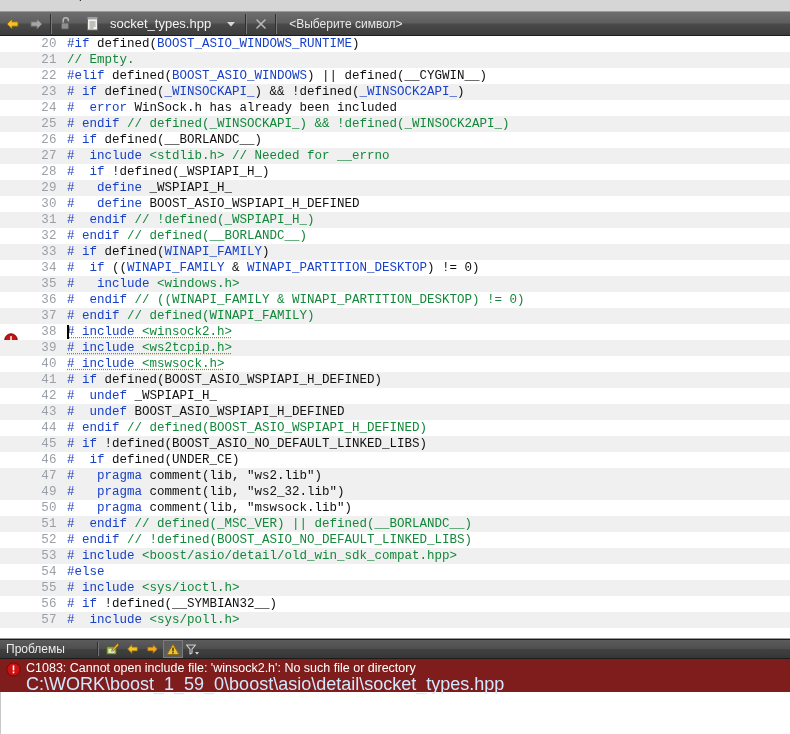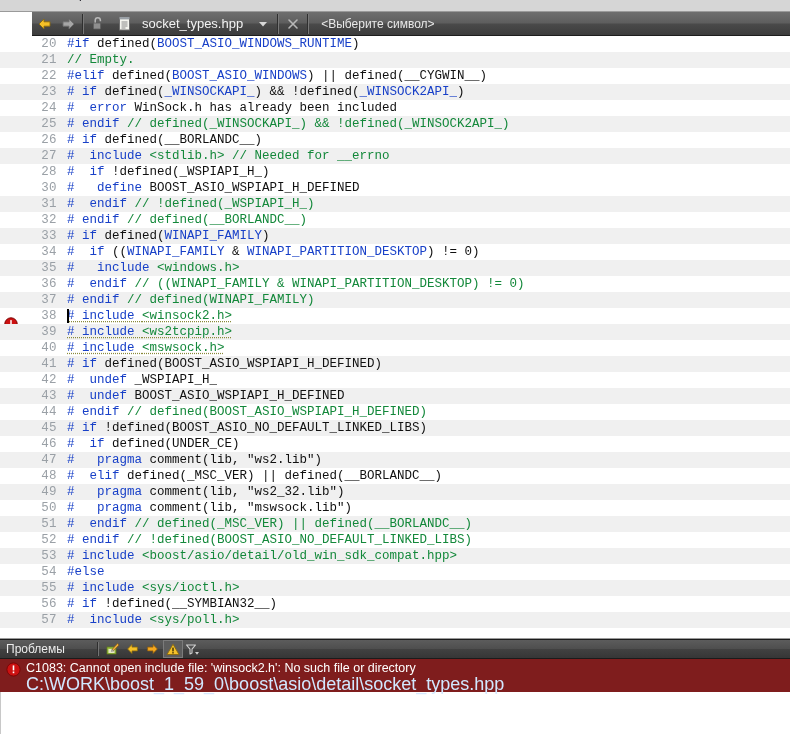--- a/index.html
+++ b/index.html
@@ -40,21 +40,20 @@
 
   
   .navbar {
     height: 24px;
     background: linear-gradient(to bottom, #6e6e6e 0%, #5e5e5e 48%, #4a4a4a 52%, #3c3c3c 100%);
     border-bottom: 1px solid #1d1d1d;
     display: flex;
     align-items: center;
     box-sizing: border-box;
     position: relative;
-    margin-left: 32px;
   }
   .nav-btn {
     width: 24px;
     height: 24px;
     display: flex;
     align-items: center;
     justify-content: center;
     flex: 0 0 auto;
   }
   .nav-sep {
@@ -330,20 +329,25 @@
     <div class="code-row alt">
       <div class="gutter-mark"></div>
       <div class="lineno">27</div>
       <div class="codetext"><span class="k">#  include </span><span class="c">&lt;stdlib.h&gt;</span><span class="n"> </span><span class="c">// Needed for __errno</span></div>
     </div>
     <div class="code-row plain">
       <div class="gutter-mark"></div>
       <div class="lineno">28</div>
       <div class="codetext"><span class="k">#  if </span><span class="n">!defined(_WSPIAPI_H_)</span></div>
     </div>
+    <div class="code-row alt">
+      <div class="gutter-mark"></div>
+      <div class="lineno">29</div>
+      <div class="codetext"><span class="k">#   define </span><span class="n">_WSPIAPI_H_</span></div>
+    </div>
     <div class="code-row plain">
       <div class="gutter-mark"></div>
       <div class="lineno">30</div>
       <div class="codetext"><span class="k">#   define </span><span class="n">BOOST_ASIO_WSPIAPI_H_DEFINED</span></div>
     </div>
     <div class="code-row alt">
       <div class="gutter-mark"></div>
       <div class="lineno">31</div>
       <div class="codetext"><span class="k">#  endif </span><span class="c">// !defined(_WSPIAPI_H_)</span></div>
     </div>
@@ -426,25 +430,20 @@
     <div class="code-row plain">
       <div class="gutter-mark"></div>
       <div class="lineno">46</div>
       <div class="codetext"><span class="k">#  if </span><span class="n">defined(UNDER_CE)</span></div>
     </div>
     <div class="code-row alt">
       <div class="gutter-mark"></div>
       <div class="lineno">47</div>
       <div class="codetext"><span class="k">#   pragma </span><span class="n">comment(lib, "ws2.lib")</span></div>
     </div>
-    <div class="code-row plain">
-      <div class="gutter-mark"></div>
-      <div class="lineno">48</div>
-      <div class="codetext"><span class="k">#  elif </span><span class="n">defined(_MSC_VER) || defined(__BORLANDC__)</span></div>
-    </div>
     <div class="code-row alt">
       <div class="gutter-mark"></div>
       <div class="lineno">49</div>
       <div class="codetext"><span class="k">#   pragma </span><span class="n">comment(lib, "ws2_32.lib")</span></div>
     </div>
     <div class="code-row plain">
       <div class="gutter-mark"></div>
       <div class="lineno">50</div>
       <div class="codetext"><span class="k">#   pragma </span><span class="n">comment(lib, "mswsock.lib")</span></div>
     </div>

